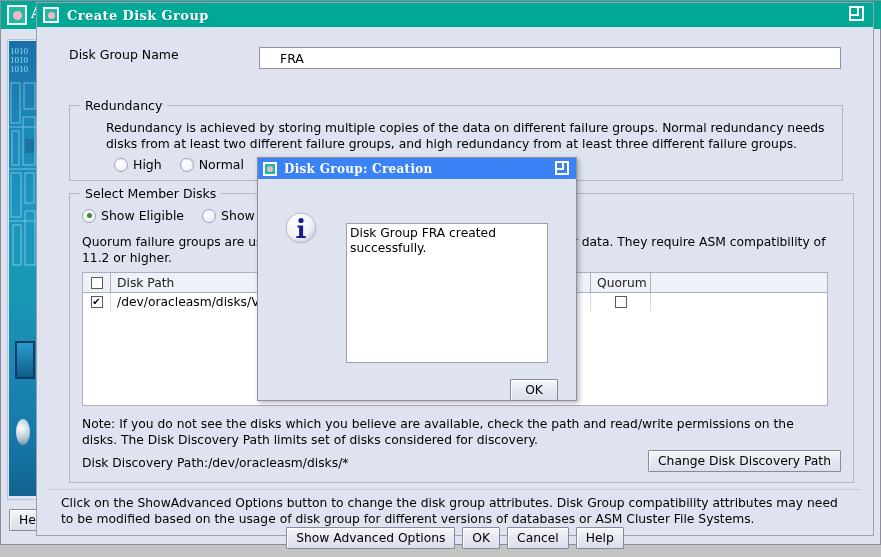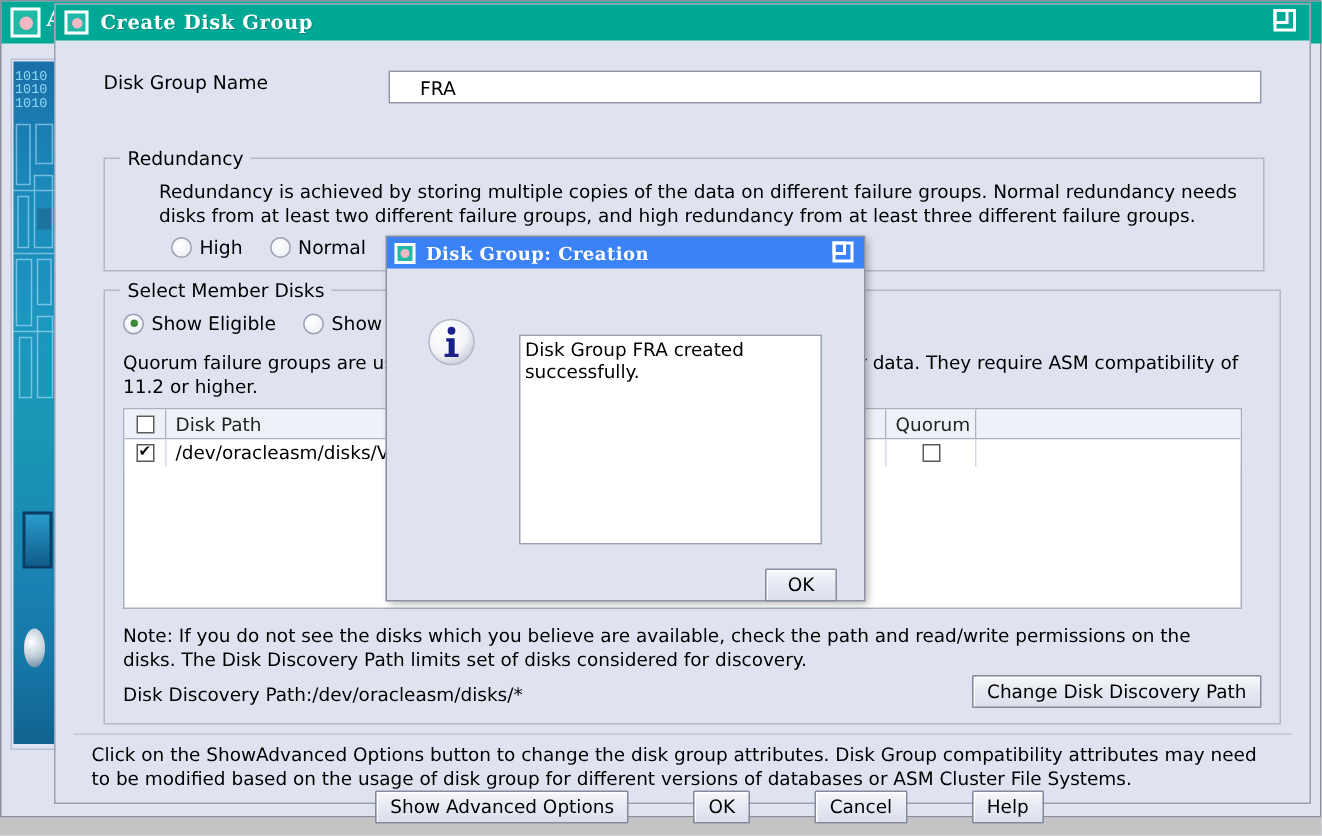--- a/index.html
+++ b/index.html
@@ -37,21 +37,21 @@
   .bg-max-icon svg{display:block;}
 
   
   .banner{
     position:absolute;left:8px;top:40px;width:30px;height:455px;
     background:linear-gradient(180deg,#1a6fa8 0%,#1b88b8 18%,#1d96c0 38%,#1898b4 55%,#1b86b5 72%,#1577a8 88%,#12638f 100%);
     overflow:hidden;
   }
   .banner .bits{
     position:absolute;left:1px;top:6px;color:#9fe8ff;font-size:9px;line-height:9px;
-    font-family:Liberation Mono, monospace;letter-spacing:0px;opacity:.85;
+    font-family:Liberation Serif, serif;letter-spacing:0px;opacity:.85;
   }
   .banner .circuit{position:absolute;left:0;top:36px;width:30px;height:200px;opacity:.55;}
   .banner .chip{
     position:absolute;left:6px;top:300px;width:16px;height:34px;
     border:2px solid #0b3c63;background:linear-gradient(180deg,#2a9ccd,#0f5c8a);
   }
   .banner .disc{
     position:absolute;left:7px;top:378px;width:14px;height:26px;border-radius:50%;
     background:radial-gradient(circle at 35% 35%,#ffffff,#b9c8d6 55%,#5c7d95);
   }
@@ -179,21 +179,20 @@
   .bottom-btns{position:absolute;left:0;right:0;top:500px;display:flex;justify-content:center;gap:7px;}
 
   
   .btn{
     font-family:"DejaVu Sans","Liberation Sans",sans-serif;font-size:12.3px;color:#000;
     background:linear-gradient(180deg,#f6f7fa 0%,#e6e9f2 48%,#dcdfeb 100%);
     border:1px solid #848b9d;border-radius:1px;
     padding:3px 9px;box-sizing:border-box;cursor:default;
     box-shadow:inset 1px 1px 0 #ffffff;
     white-space:nowrap;
-    margin-left:36px;
   }
 
   
   .modal{
     position:absolute;left:257px;top:157px;width:320px;height:244px;
     background:#dfe3ef;border:1px solid #8b91a3;box-sizing:border-box;
     box-shadow:2px 2px 5px rgba(0,0,0,.28);
   }
   .modal-titlebar{
     position:relative;height:21px;background:#3b82f6;display:flex;align-items:center;

